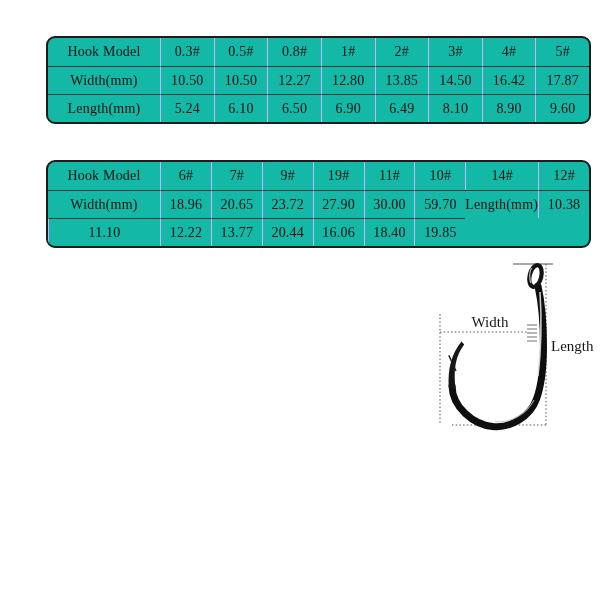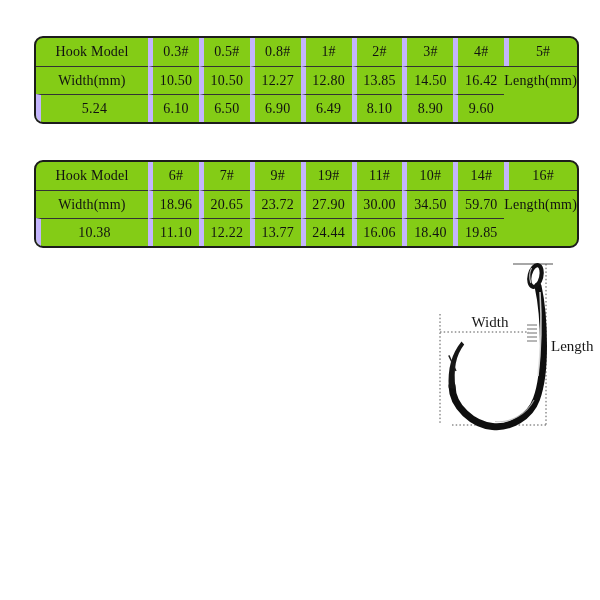--- a/index.html
+++ b/index.html
@@ -3,38 +3,38 @@
 <meta charset="utf-8">
 <style>
   html,body{margin:0;padding:0;}
   body{
     width:600px;height:600px;background:#ffffff;
     font-family:"Liberation Serif", serif;
   }
   .stage{position:relative;width:600px;height:600px;overflow:hidden;background:#ffffff;}
 
   .spec-table{
-    position:absolute;left:34px;width:541px;
+    position:absolute;left:46px;width:541px;
     display:grid;
     grid-template-columns:112px repeat(8, 1fr);
     grid-auto-rows:28px;
     border:2px solid #1c1c1c;
     border-radius:9px;
     overflow:hidden;
-    background:#84cc16;
+    background:#14b8a6;
   }
   .spec-table.t0{top:36px;}
   .spec-table.t1{top:160px;}
 
   .cell{
     display:flex;align-items:center;justify-content:center;
     font-size:14px;color:#111;letter-spacing:.2px;
     white-space:nowrap;
   }
-  .cell.bl{border-left:5px solid #c4b5fd;}
+  .cell.bl{border-left:1px solid #c4b5fd;}
   .cell.bt{border-top:1px solid #333;text-align:right;}
 
   .diagram{position:absolute;left:430px;top:248px;width:170px;height:192px;}
   .diagram text{
     font-family:"Liberation Serif", serif;
     font-size:15px;fill:#161616;
   }
 </style>
 </head>
 <body>
@@ -52,55 +52,55 @@
       <div class="cell bl">4#</div>
       <div class="cell bl">5#</div>
       <div class="cell bt">Width(mm)</div>
       <div class="cell bl bt">10.50</div>
       <div class="cell bl bt">10.50</div>
       <div class="cell bl bt">12.27</div>
       <div class="cell bl bt">12.80</div>
       <div class="cell bl bt">13.85</div>
       <div class="cell bl bt">14.50</div>
       <div class="cell bl bt">16.42</div>
+      <div class="cell bl bt">17.87</div>
       <div class="cell bt">Length(mm)</div>
       <div class="cell bl bt">5.24</div>
       <div class="cell bl bt">6.10</div>
       <div class="cell bl bt">6.50</div>
       <div class="cell bl bt">6.90</div>
       <div class="cell bl bt">6.49</div>
       <div class="cell bl bt">8.10</div>
       <div class="cell bl bt">8.90</div>
       <div class="cell bl bt">9.60</div>
     </div>
 
   <div class="spec-table t1">
       <div class="cell">Hook Model</div>
       <div class="cell bl">6#</div>
       <div class="cell bl">7#</div>
       <div class="cell bl">9#</div>
       <div class="cell bl">19#</div>
       <div class="cell bl">11#</div>
       <div class="cell bl">10#</div>
       <div class="cell bl">14#</div>
-      <div class="cell bl">16#</div>
+      <div class="cell bl">12#</div>
       <div class="cell bt">Width(mm)</div>
       <div class="cell bl bt">18.96</div>
       <div class="cell bl bt">20.65</div>
       <div class="cell bl bt">23.72</div>
       <div class="cell bl bt">27.90</div>
       <div class="cell bl bt">30.00</div>
-      <div class="cell bl bt">34.50</div>
       <div class="cell bl bt">59.70</div>
       <div class="cell bt">Length(mm)</div>
       <div class="cell bl bt">10.38</div>
       <div class="cell bl bt">11.10</div>
       <div class="cell bl bt">12.22</div>
       <div class="cell bl bt">13.77</div>
-      <div class="cell bl bt">24.44</div>
+      <div class="cell bl bt">20.44</div>
       <div class="cell bl bt">16.06</div>
       <div class="cell bl bt">18.40</div>
       <div class="cell bl bt">19.85</div>
     </div>
 
   <svg class="diagram" viewBox="430 248 170 192">
 
     <g>
       <line x1="513" y1="264" x2="553" y2="264" stroke="#8a8a8a" stroke-width="1.5"></line>
       <line x1="546" y1="264" x2="546" y2="425" stroke="#555" stroke-width="1" stroke-dasharray="1.5 2.2"></line>

